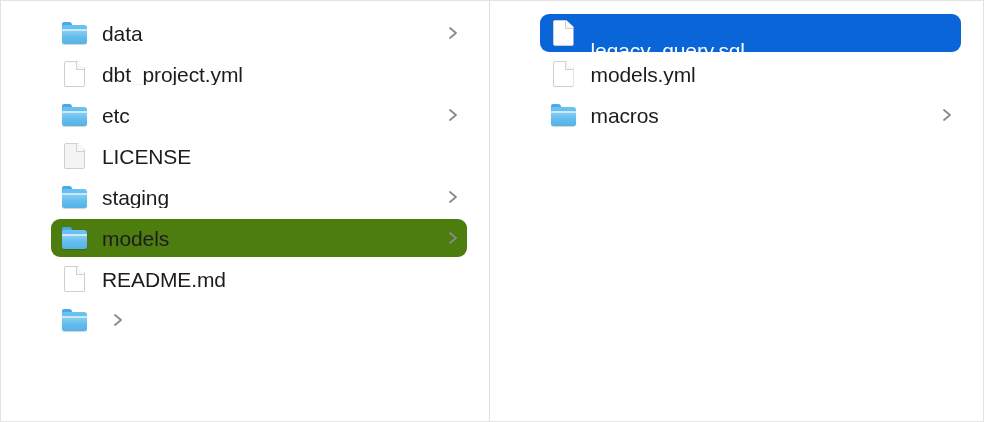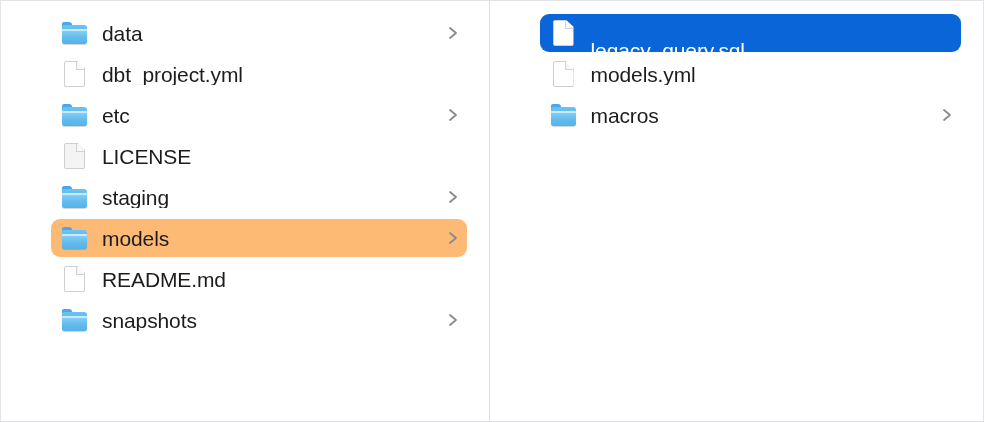--- a/index.html
+++ b/index.html
@@ -54,21 +54,21 @@
     display: flex;
     align-items: center;
     height: 38px;
     margin: 3px 22px 3px 22px;
     padding: 0 8px 0 8px;
     border-radius: 9px;
     box-sizing: border-box;
     user-select: none;
   }
   .row.selected-gray {
-    background: #fdba74;
+    background: #4d7c0f;
   }
   .row.selected-blue {
     background: #0a66d8;
   }
 
   
   .icon {
     flex: 0 0 auto;
     width: 30px;
     height: 28px;
@@ -295,21 +295,20 @@
         </div>
         <div class="row">
           <span class="icon">
             <span class="folder-glyph">
               <span class="tab"></span>
               <span class="back"></span>
               <span class="front"></span>
               <span class="band"></span>
             </span>
           </span>
-          <span class="label">snapshots</span>
           <span class="chevron">
             <svg width="12" height="18" viewBox="0 0 12 18">
               <polyline points="3,4 9,9 3,14" fill="none" stroke="#8a8a8e" stroke-width="1.8" stroke-linecap="round" stroke-linejoin="round"></polyline>
             </svg>
           </span>
         </div>
       </div>
   </div>
   <div class="column col-1">
     <div class="rows">

